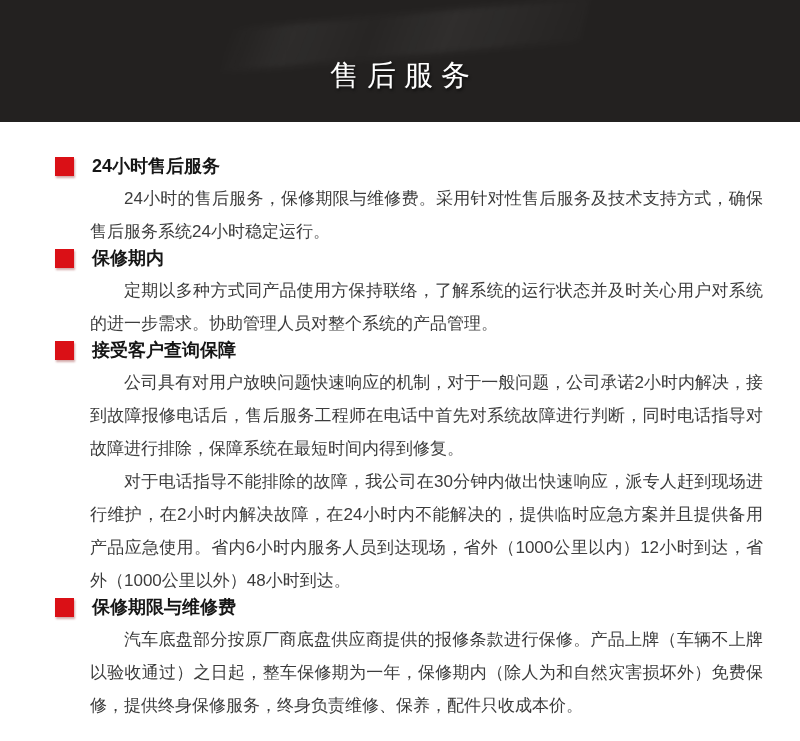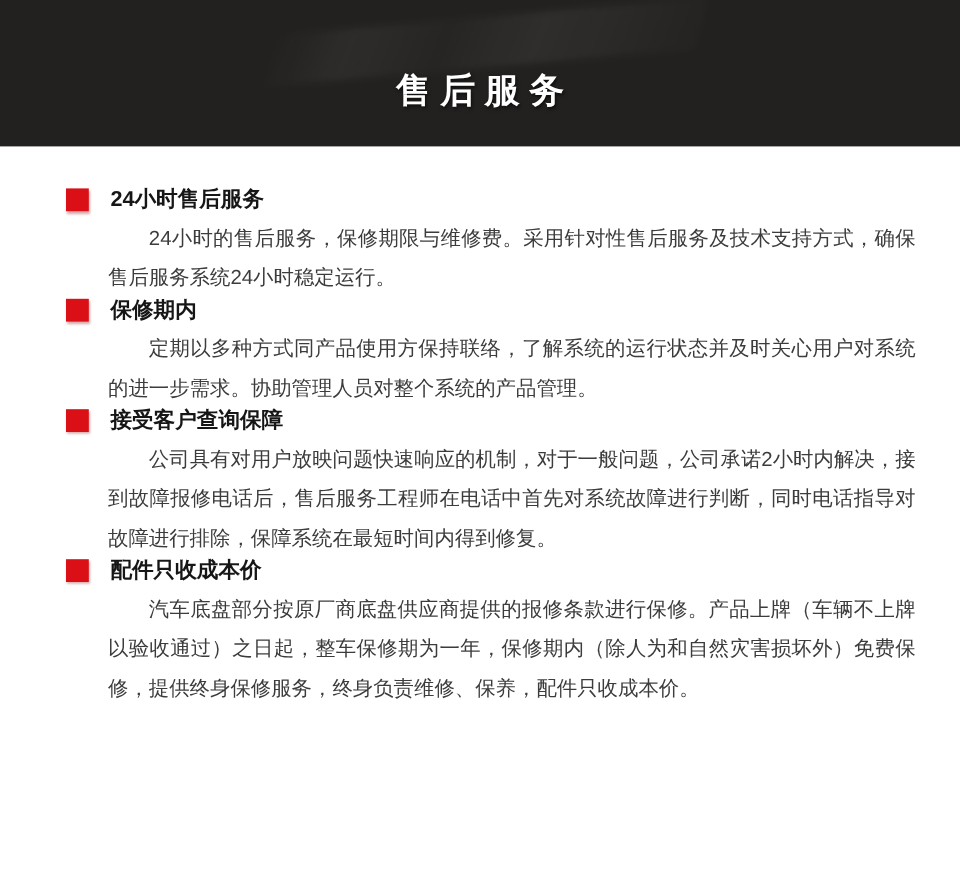--- a/index.html
+++ b/index.html
@@ -41,21 +41,21 @@
   }
   .banner .title {
     position: absolute;
     left: 0;
     right: 0;
     top: 56px;
     margin: 0;
     text-align: center;
     color: #ffffff;
     font-size: 29px;
-    font-weight: 700;
+    font-weight: 400;
     letter-spacing: 8px;
     text-indent: 8px; 
     text-shadow: 1px 2px 3px rgba(0,0,0,0.65);
   }
   
   .content {
     padding: 34px 37px 0 55px;
   }
   .head-row {
     display: flex;
@@ -118,27 +118,28 @@
       </div>
     </div>
 
     <div class="section">
       <div class="head-row">
         <span class="bullet" style="background: rgb(218, 16, 22);"></span>
         <h2 class="sec-heading">接受客户查询保障</h2>
       </div>
       <div class="sec-body">
         <p>公司具有对用户放映问题快速响应的机制，对于一般问题，公司承诺2小时内解决，接到故障报修电话后，售后服务工程师在电话中首先对系统故障进行判断，同时电话指导对故障进行排除，保障系统在最短时间内得到修复。</p>
+        <p>对于电话指导不能排除的故障，我公司在30分钟内做出快速响应，派专人赶到现场进行维护，在2小时内解决故障，在24小时内不能解决的，提供临时应急方案并且提供备用产品应急使用。省内6小时内服务人员到达现场，省外（1000公里以内）12小时到达，省外（1000公里以外）48小时到达。</p>
       </div>
     </div>
 
     <div class="section">
       <div class="head-row">
         <span class="bullet" style="background: rgb(218, 16, 22);"></span>
-        <h2 class="sec-heading">配件只收成本价</h2>
+        <h2 class="sec-heading">保修期限与维修费</h2>
       </div>
       <div class="sec-body">
         <p>汽车底盘部分按原厂商底盘供应商提供的报修条款进行保修。产品上牌（车辆不上牌以验收通过）之日起，整车保修期为一年，保修期内（除人为和自然灾害损坏外）免费保修，提供终身保修服务，终身负责维修、保养，配件只收成本价。</p>
       </div>
     </div>
 
   </div>
 </div>
 
 </body></html>

